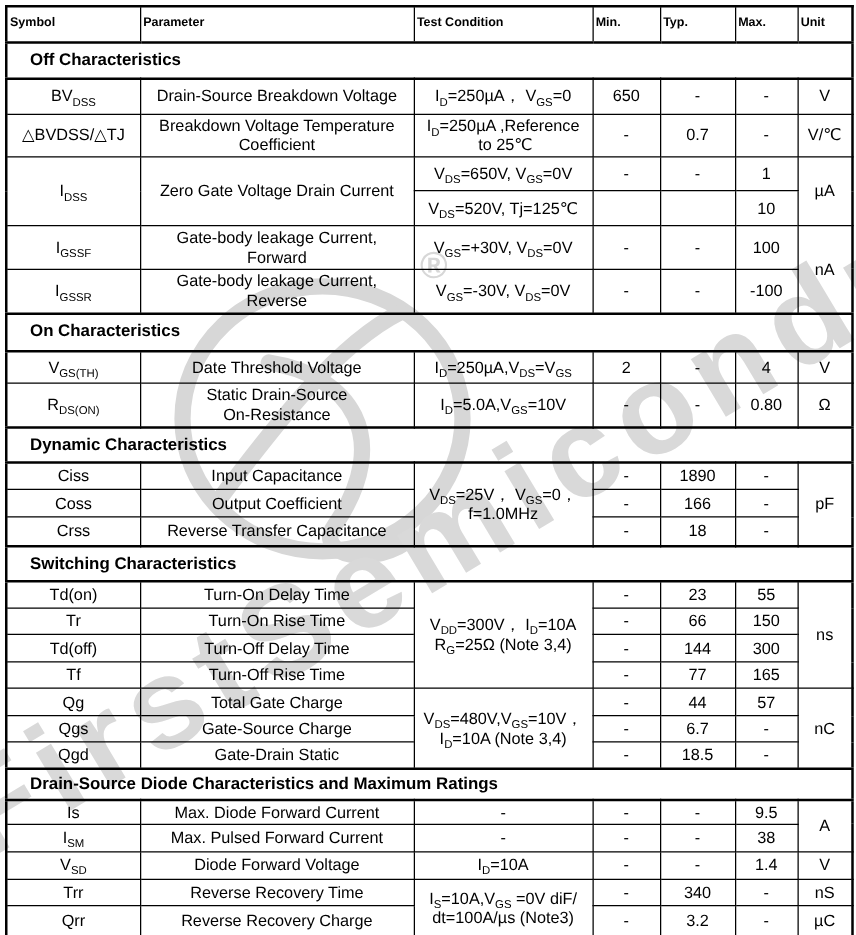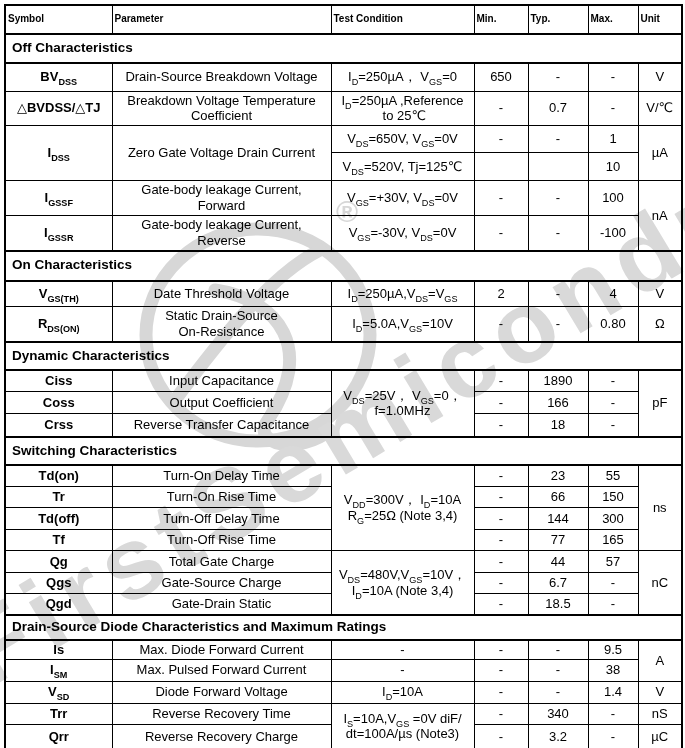--- a/index.html
+++ b/index.html
@@ -25,24 +25,24 @@
     background:transparent;
   }
   .spec th,.spec td{
     border:1px solid #000;overflow:hidden;
     vertical-align:middle;background:transparent;
     font-size:13px;line-height:1.22;padding:1px 2px;
   }
   table.spec{border:2px solid #000;}
   .spec thead th{font-size:10px;font-weight:bold;text-align:left;border-bottom:2px solid #000;}
   .spec tr.section td{
-    font-size:13.5px;font-weight:bold;text-align:left;padding-left:6px;
+    font-size:13.5px;font-weight:bold;text-align:left;padding-left:18px;
     border-top:2px solid #000;border-bottom:2px solid #000;
   }
-  .sym{text-align:center;font-weight:bold;}
+  .sym{text-align:center;}
   .par{text-align:center;padding-left:8px;white-space:pre-line;}
   .cond{text-align:center;padding-left:7px;}
   .num{text-align:center;}
   .spec sub{font-size:70%;line-height:0;}
 </style>
 </head>
 <body>
 
 <div class="wm-layer">
   <svg class="wm-svg" width="685" height="748" viewBox="0 0 685 748">

